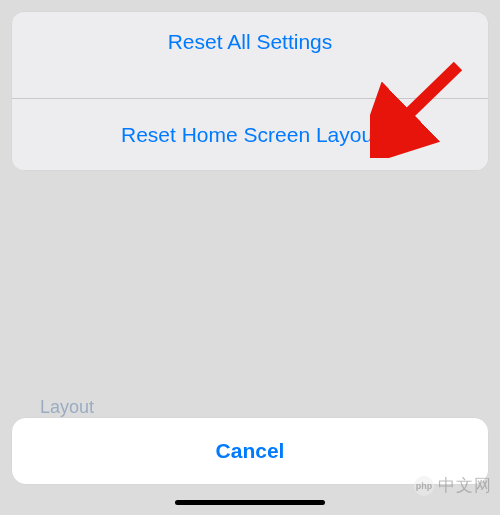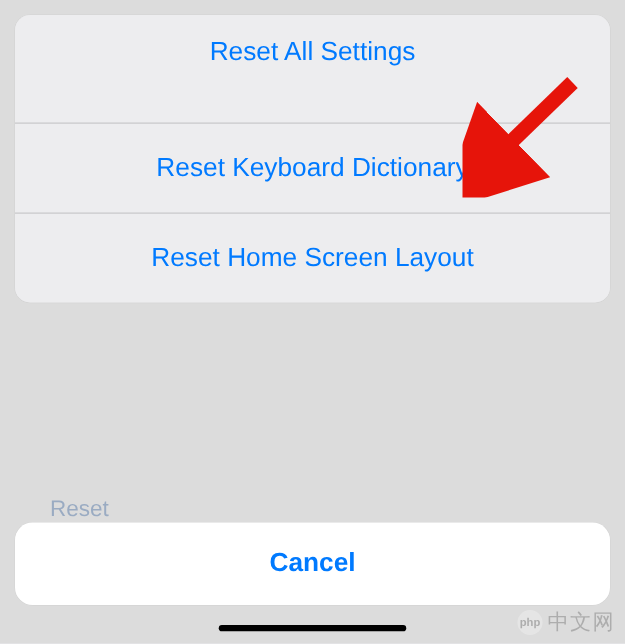--- a/index.html
+++ b/index.html
@@ -90,21 +90,21 @@
       margin: 6px auto 2px;
     }
     .arrow {
       position: absolute;
       pointer-events: none;
       z-index: 10;
     }
     .watermark {
       position: absolute;
       right: 8px;
-      bottom: 6px;
+      bottom: 18px;
       display: flex;
       align-items: center;
       gap: 4px;
       opacity: 0.55;
       z-index: 20;
     }
     .wm-logo {
       width: 20px;
       height: 20px;
       border-radius: 50%;
@@ -120,28 +120,25 @@
       font-size: 17px;
       color: #888;
       letter-spacing: 1px;
     }
   </style>
 </head>
 <body>
 
 <div class="backdrop"></div>
 
-<div class="ghost-text">Reset</div>
+<div class="ghost-text">Layout</div>
 
 <div class="action-sheet">
   <div class="sheet-item">
     <span>Reset All Settings</span>
-  </div>
-  <div class="sheet-item">
-    <span>Reset Keyboard Dictionary</span>
   </div>
   <div class="sheet-item">
     <span>Reset Home Screen Layout</span>
   </div>
 </div>
 
 <div class="sheet-wrapper">
   <div class="cancel-group">
     <div class="cancel-item">
       <span>Cancel</span>

